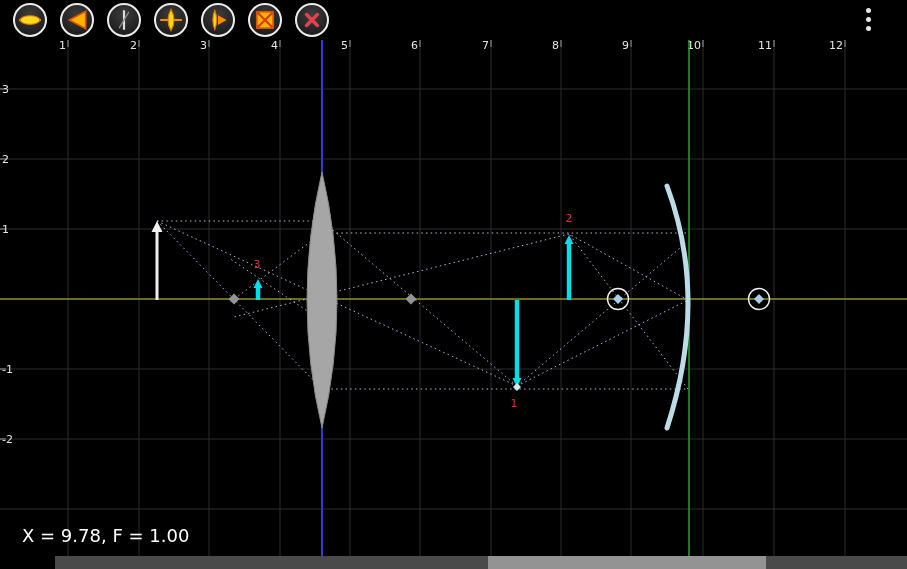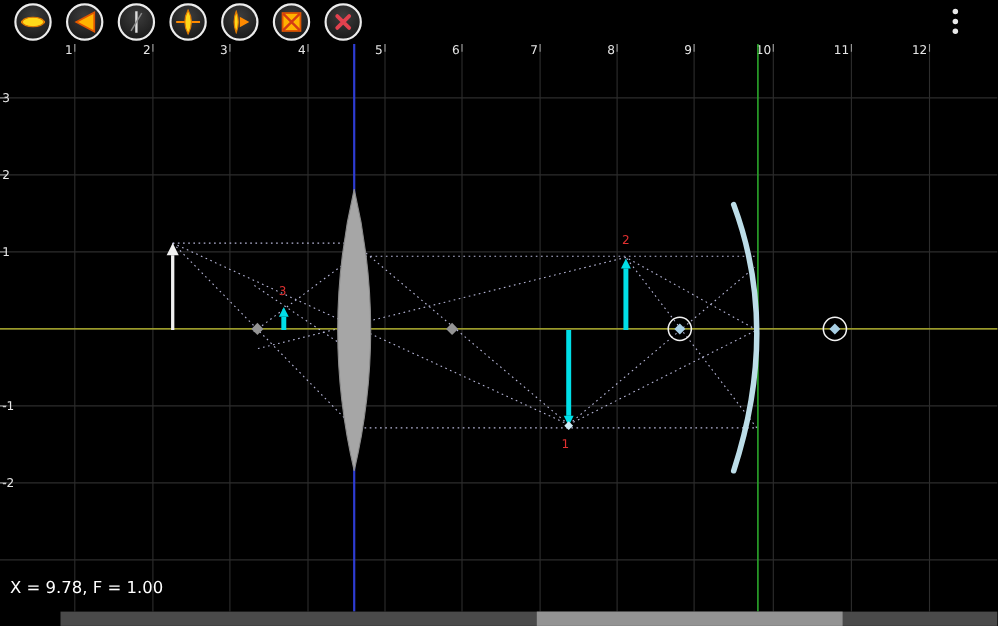--- a/index.html
+++ b/index.html
@@ -8,21 +8,21 @@
   #scene{position:absolute;left:0;top:0;}
   .toolbar{position:absolute;left:0;top:0;width:907px;height:40px;background:#000;z-index:5;}
   .tool-row{position:absolute;left:13px;top:3px;display:flex;gap:13px;align-items:center;}
   .tool-btn{width:34px;height:34px;border-radius:50%;border:2px solid #ececec;box-sizing:border-box;
             background:radial-gradient(circle at 50% 32%,#3d3d3d,#141414);
             display:flex;align-items:center;justify-content:center;cursor:pointer;}
   .tool-btn .icon{display:flex;align-items:center;justify-content:center;}
   .kebab{position:absolute;left:861px;top:5px;display:flex;flex-direction:column;gap:4px;
          padding:3px 5px;cursor:pointer;z-index:6;}
   .dot{width:5px;height:5px;border-radius:50%;background:#e8e8e8;}
-  .status{position:absolute;left:9px;top:525px;color:#fff;font-size:15px;z-index:4;}
+  .status{position:absolute;left:22px;top:525px;color:#fff;font-size:18px;z-index:4;}
   .navbar{position:absolute;left:55px;bottom:0;width:852px;height:13px;background:#4a4a4a;z-index:4;}
   .navbar-light{position:absolute;left:488px;bottom:0;width:278px;height:13px;background:#939393;z-index:5;}
 </style>
 </head>
 <body>
 
 <div class="screen">
   <svg id="scene" width="907" height="569">
       <line x1="68" y1="40" x2="68" y2="556" stroke="#2d2d2d" stroke-width="1"></line>
       <line x1="139" y1="40" x2="139" y2="556" stroke="#2d2d2d" stroke-width="1"></line>

